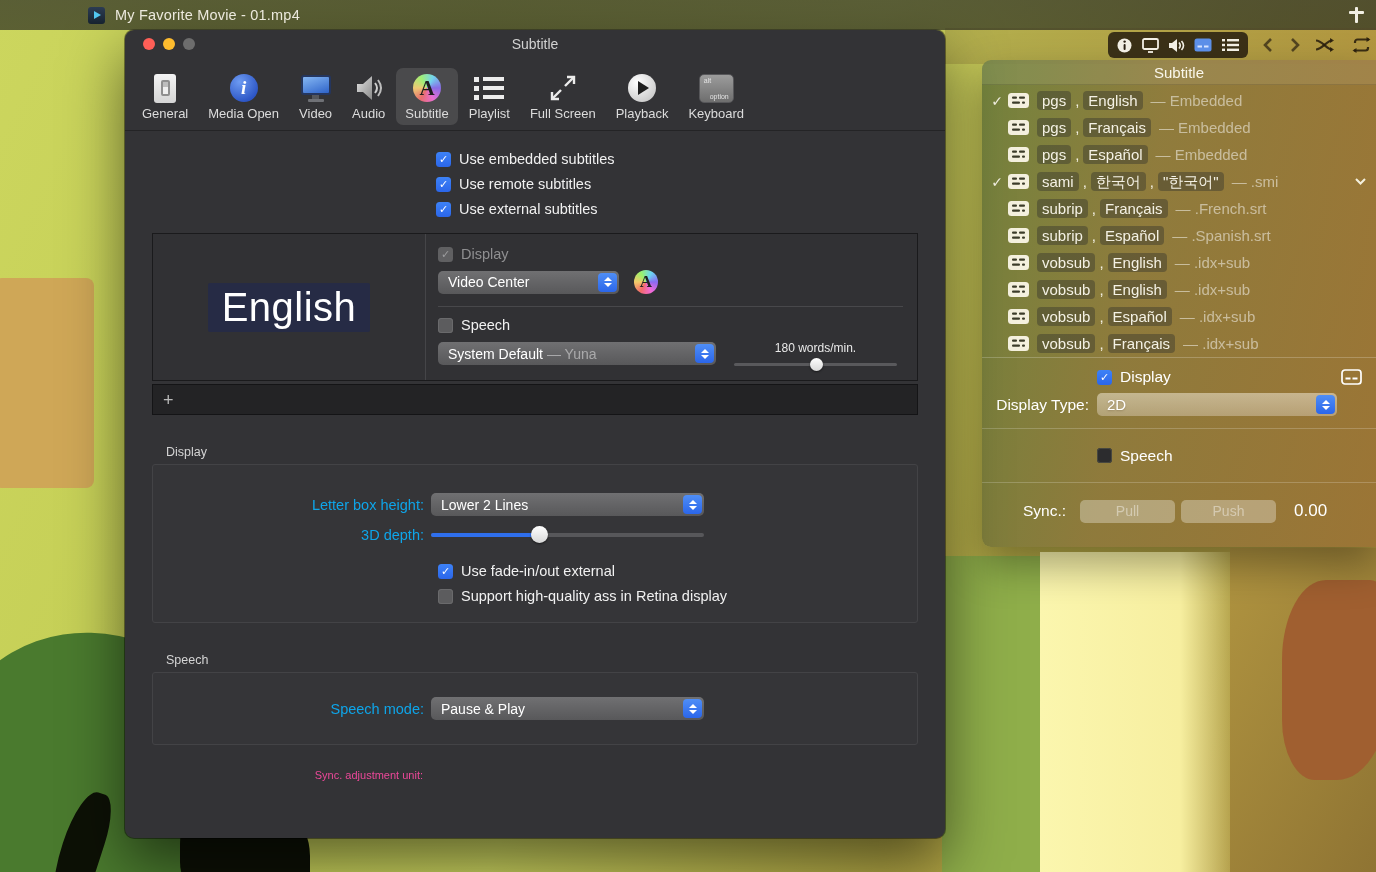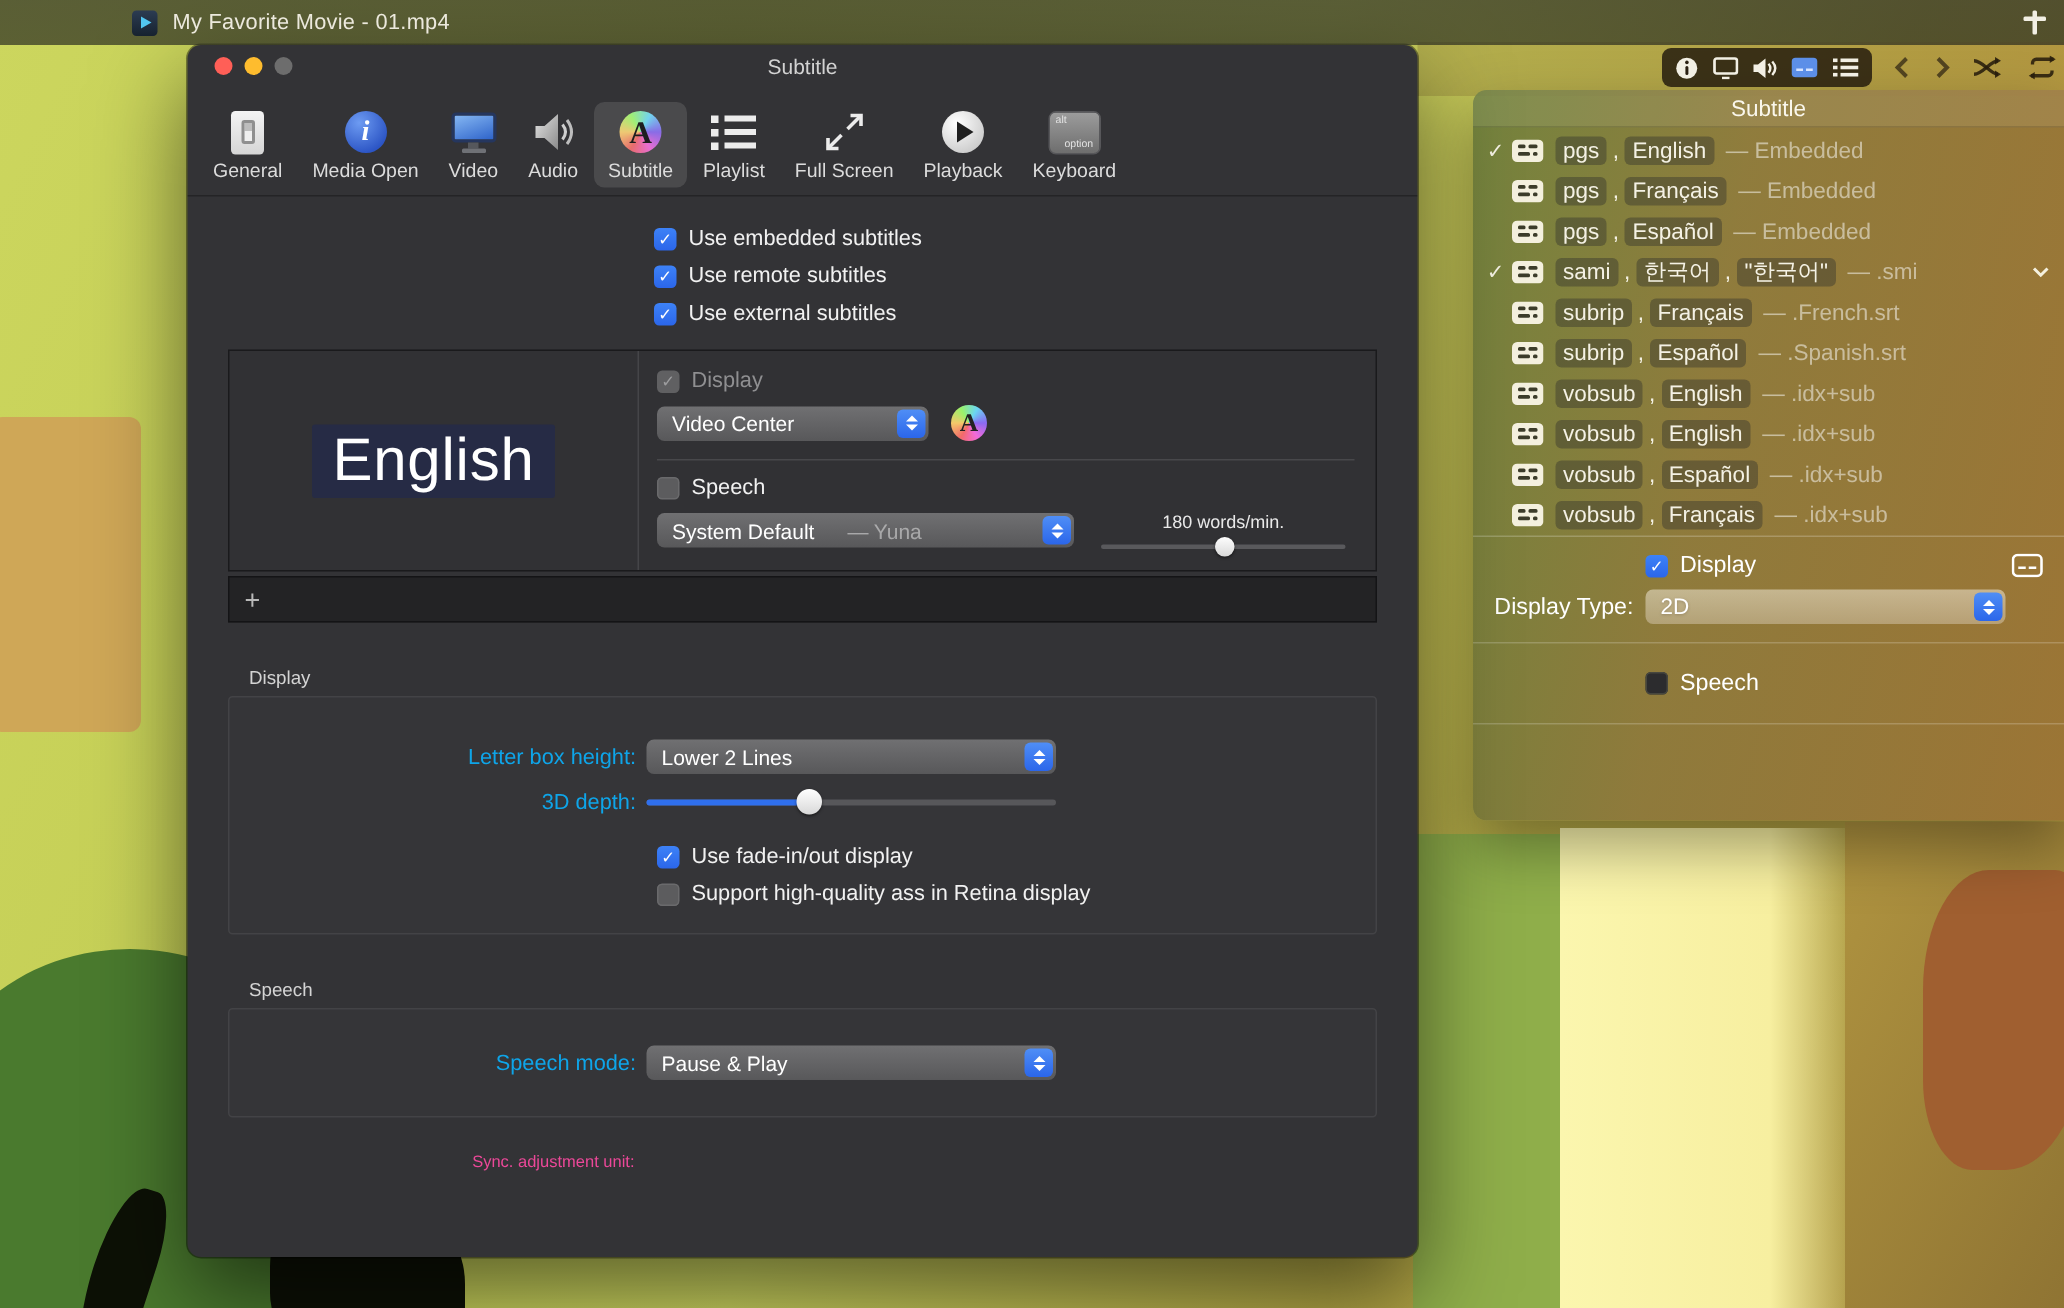--- a/index.html
+++ b/index.html
@@ -73,21 +73,21 @@
   .cb { width:15px; height:15px; border-radius:3.5px; flex:none; display:inline-flex;
     align-items:center; justify-content:center; font-size:11px; font-weight:bold; color:#fff; }
   .cb.on  { background:linear-gradient(#3d82f7,#2b66ea); }
   .cb.off { background:#5c5c5e; box-shadow:inset 0 0 0 1px #6a6a6c; }
   .cb.dis-on { background:#606062; color:#9d9d9f; }
   .cb.dark-off { background:#2c2c2e; box-shadow:inset 0 0 0 1px #47473f; }
 
   .popup { position:relative; height:23px; border-radius:5px;
     background:linear-gradient(#707072,#58585a); display:flex; align-items:center;
     padding:0 26px 0 10px; color:#fff; font-size:14px; white-space:nowrap; }
-  .popup .dim { color:rgba(255,255,255,.45); margin-left:22px; }
+  .popup .dim { color:rgba(255,255,255,.45); margin-left:4px; }
   .stepper { position:absolute; right:2px; top:2px; width:19px; height:19px; border-radius:4px;
     background:linear-gradient(#4f8ef6,#2b66ea); display:flex; flex-direction:column;
     align-items:center; justify-content:center; gap:2px; }
   .stepper .u { width:0;height:0;border-left:4px solid transparent;border-right:4px solid transparent;border-bottom:4.5px solid #fff; }
   .stepper .d { width:0;height:0;border-left:4px solid transparent;border-right:4px solid transparent;border-top:4.5px solid #fff; }
 
   .cbrow { display:flex; align-items:center; gap:8px; color:#f1f1f1; font-size:14.5px; }
 
   
   .gen-cbs { margin:20px 0 0 311px; display:flex; flex-direction:column; gap:9px; }
@@ -386,21 +386,21 @@
           <div class="slider3d">
             <div class="tr"></div>
               <div class="fill"></div>
               <div class="th"></div>
           </div>
         </div>
       </div>
       <div style="margin:20px 0 0 285px; display:flex; flex-direction:column; gap:9px">
         <div class="cbrow">
           <span class="cb on">✓</span>
-          <span>Use fade-in/out display</span>
+          <span>Use fade-in/out external</span>
         </div>
         <div class="cbrow">
           <span class="cb off"></span>
           <span>Support high-quality ass in Retina display</span>
         </div>
       </div>
     </div>
 
     <div class="sec-label">Speech</div>
     <div class="sec-box" style="padding:24px 0">
@@ -638,20 +638,26 @@
         </div>
       </div>
       <div class="pb-div"></div>
       <div class="pb-speech">
         <div class="cbrow">
           <span class="cb dark-off"></span>
           <span>Speech</span>
         </div>
       </div>
       <div class="pb-div" style="margin-top:0"></div>
+      <div class="pb-sync">
+        <div class="pb-sync-label">Sync.:</div>
+        <div class="pbtn">Pull</div>
+        <div class="pbtn">Push</div>
+        <div class="pb-val">0.00</div>
+      </div>
     </div>
   </div>
 
   <div class="ftb">
     <span class="ic16">
       <svg width="15" height="15" viewBox="0 0 15 15">
           <circle cx="7.5" cy="7.5" r="7" fill="#f2efe4"></circle>
           <rect x="6.6" y="6" width="2" height="6" rx="1" fill="#2a2013"></rect>
           <circle cx="7.6" cy="3.6" r="1.2" fill="#2a2013"></circle>
         </svg>

